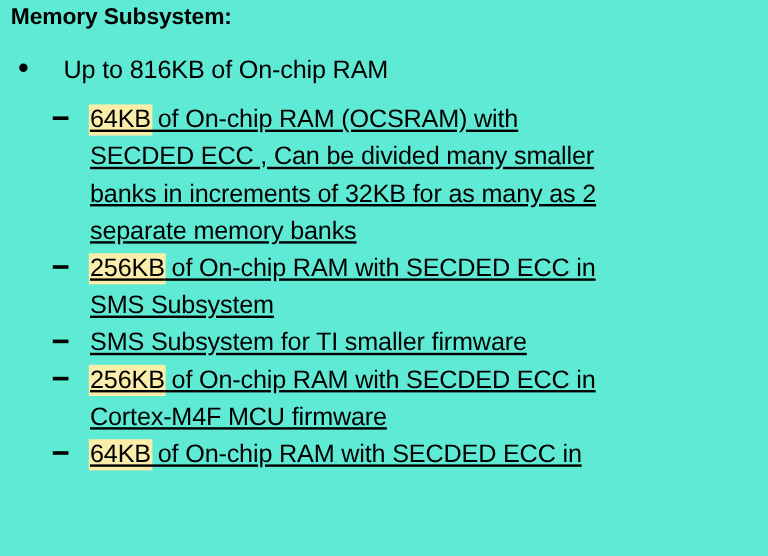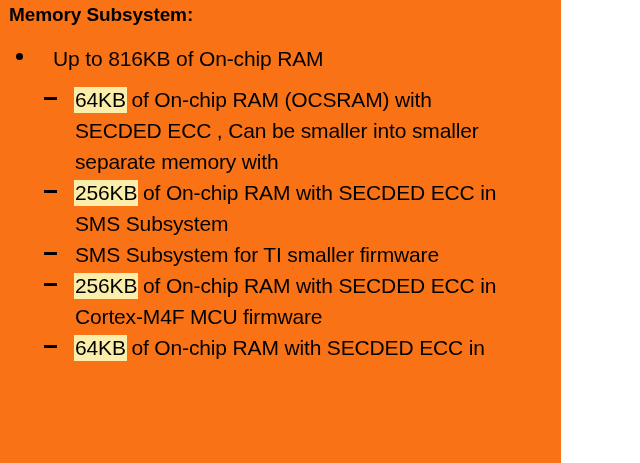--- a/index.html
+++ b/index.html
@@ -10,23 +10,23 @@
   body {
     width: 640px;
     height: 463px;
     overflow: hidden;
     font-family: "Liberation Sans", sans-serif;
     color: #000000;
     -webkit-font-smoothing: antialiased;
   }
   .slide {
     position: relative;
-    width: 561px;
+    width: 640px;
     height: 463px;
-    background: #f97316;
+    background: #5eead4;
     box-sizing: border-box;
   }
   .heading {
     position: absolute;
     left: 9px;
     top: 3px;
     font-size: 19px;
     font-weight: bold;
     letter-spacing: -0.1px;
     line-height: 24px;
@@ -58,20 +58,21 @@
     font-size: 21px;
     line-height: 30px;
     white-space: nowrap;
     letter-spacing: -0.15px;
   }
   .sublist {
     position: absolute;
     left: 0;
     top: 84px;
     width: 640px;
+    text-decoration: underline;
   }
   .sub-item {
     position: relative;
   }
   .marker-dash {
     position: absolute;
     left: 44px;
     top: 13px;
     width: 13px;
     height: 3px;
@@ -108,22 +109,23 @@
       <span class="marker-dot"></span>
       <span class="l1-text">Up to 816KB of On-chip RAM</span>
     </div>
   </div>
 
   <div class="sublist" id="sublist">
       <div class="sub-item">
         <span class="marker-dash"></span>
         <div class="sub-lines">
           <div class="sub-line"><span class="hl">64KB</span><span> of On-chip RAM (OCSRAM) with</span></div>
-          <div class="sub-line"><span>SECDED ECC , Can be smaller into smaller</span></div>
-          <div class="sub-line"><span>separate memory with</span></div>
+          <div class="sub-line"><span>SECDED ECC , Can be divided many smaller</span></div>
+          <div class="sub-line"><span>banks in increments of 32KB for as many as 2</span></div>
+          <div class="sub-line"><span>separate memory banks</span></div>
         </div>
       </div>
       <div class="sub-item">
         <span class="marker-dash"></span>
         <div class="sub-lines">
           <div class="sub-line"><span class="hl">256KB</span><span> of On-chip RAM with SECDED ECC in</span></div>
           <div class="sub-line"><span>SMS Subsystem</span></div>
         </div>
       </div>
       <div class="sub-item">

